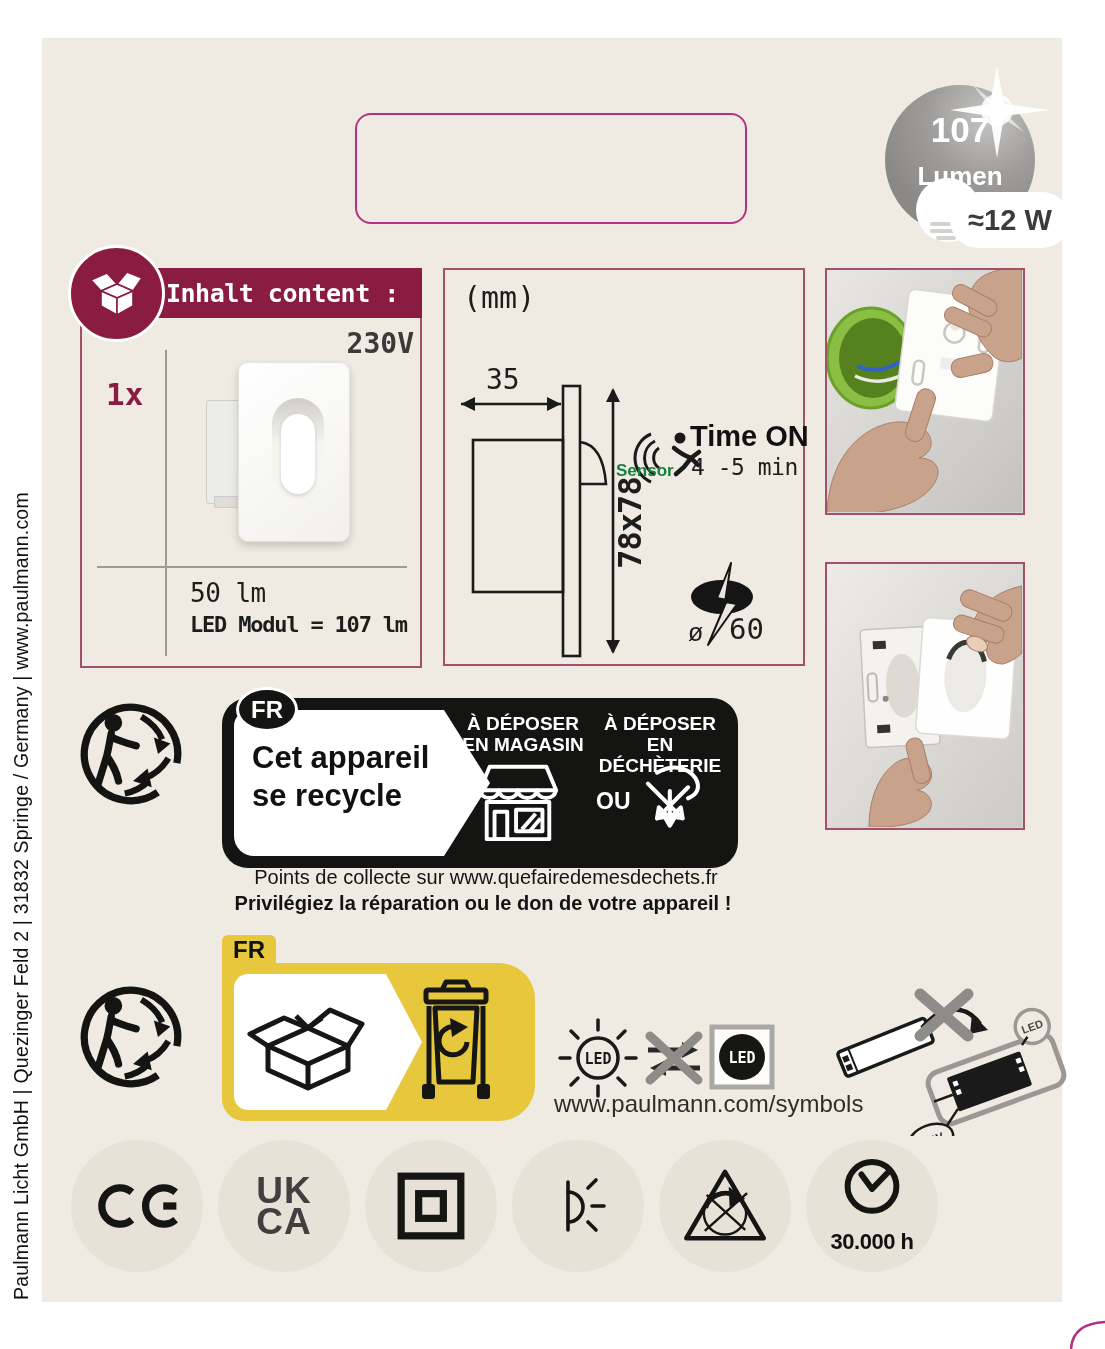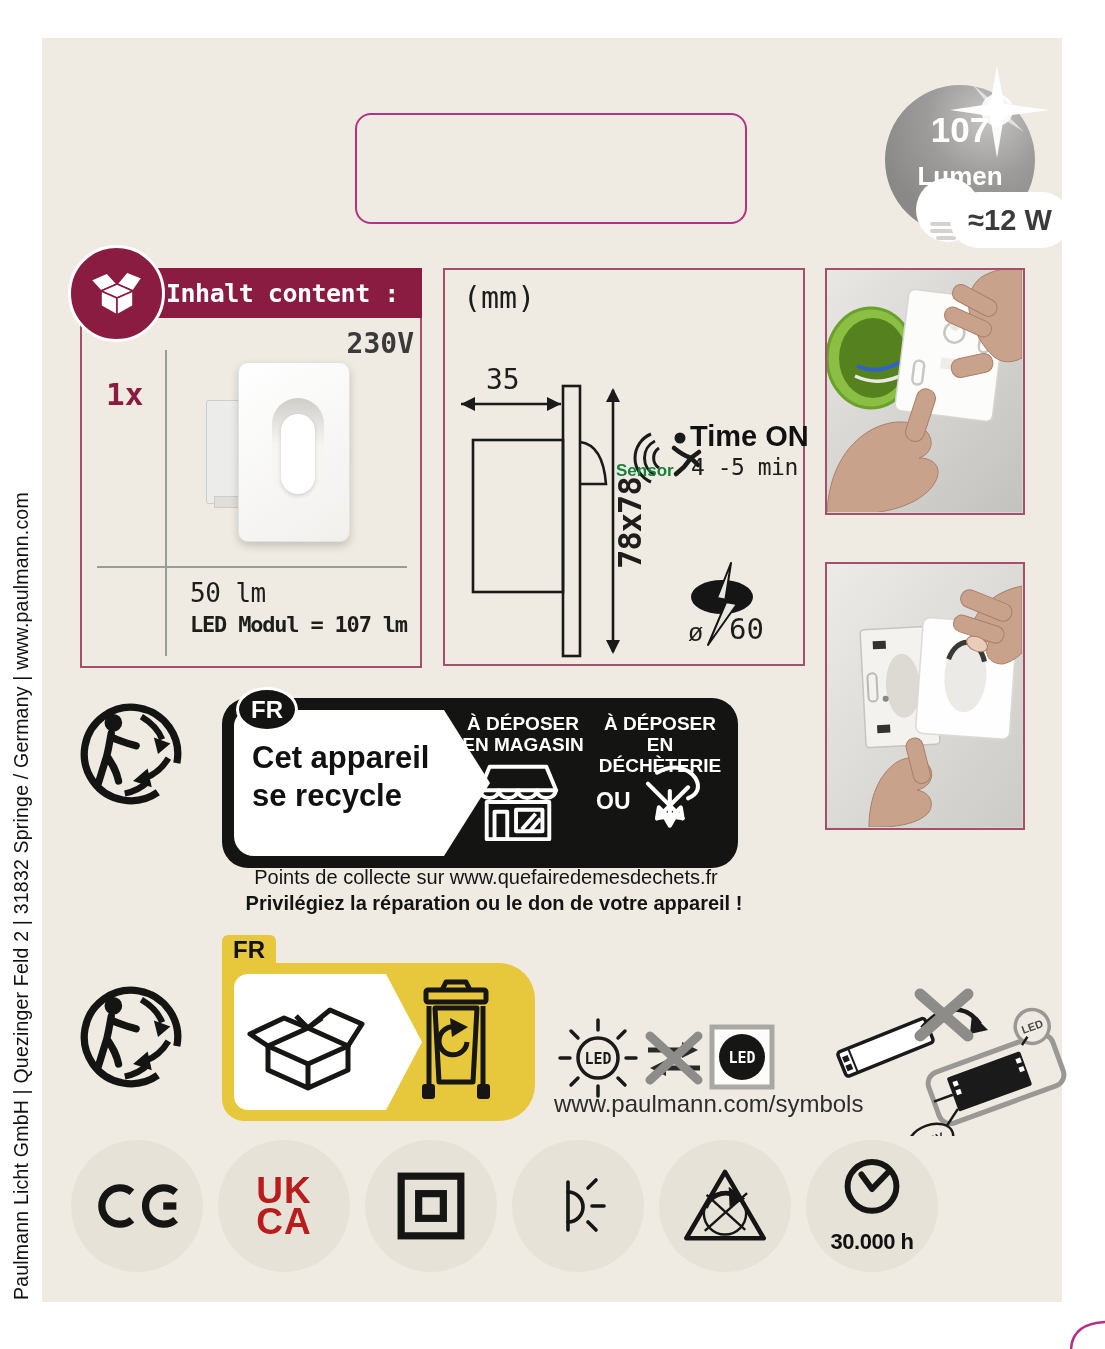--- a/index.html
+++ b/index.html
@@ -76,21 +76,21 @@
   .claim-arrow { left:444px; top:710px; width:0; height:0; border-top:73px solid transparent; border-bottom:73px solid transparent; border-left:46px solid #fff; }
   .claim-l1 { left:252px; top:740px; font-weight:700; font-size:31px; color:#111; }
   .claim-l2 { left:252px; top:778px; font-weight:700; font-size:31px; color:#111; }
   .dropoff-col { color:#fff; font-weight:700; font-size:19px; line-height:21px; text-align:center; }
   .col-store { left:448px; top:713px; width:150px; }
   .col-center { left:584px; top:713px; width:152px; }
   .or-label { left:596px; top:788px; color:#fff; font-weight:700; font-size:23px; }
   .store-icon { left:474px; top:758px; width:88px; height:86px; }
   .dech-icon { left:626px; top:758px; width:84px; height:86px; }
   .note1 { left:230px; top:866px; width:512px; text-align:center; font-weight:400; font-size:20px; color:#131313; }
-  .note2 { left:238px; top:892px; width:512px; text-align:center; font-weight:700; font-size:20px; color:#131313; }
+  .note2 { left:227px; top:892px; width:512px; text-align:center; font-weight:700; font-size:20px; color:#131313; }
 
   
   .pack-tab { left:222px; top:935px; width:54px; height:30px; background:#e7c73b; border-radius:6px 6px 0 0;
               display:flex; align-items:center; justify-content:center; font-weight:700; font-size:24px; color:#111; }
   .pack-box { left:222px; top:963px; width:313px; height:158px; background:#e7c73b; border-radius:0 36px 36px 22px; }
   .pack-white { left:234px; top:974px; width:152px; height:136px; background:#fff; border-radius:14px 0 0 14px; }
   .pack-arrow { left:386px; top:974px; width:0; height:0; border-top:68px solid transparent; border-bottom:68px solid transparent; border-left:36px solid #fff; }
   .carton-icon { left:244px; top:986px; width:128px; height:114px; }
   .bin-icon { left:408px; top:976px; width:96px; height:134px; }
 
@@ -98,21 +98,21 @@
   .sunled-icon { left:552px; top:1012px; width:92px; height:92px; }
   .swap-icon { left:642px; top:1028px; width:64px; height:60px; }
   .module-icon { left:708px; top:1022px; width:68px; height:70px; }
   .symbols-url { left:554px; top:1090px; font-size:24px; color:#2d2d2b; }
   .driver-svg { left:826px; top:984px; width:244px; height:152px; }
 
   
   .badge { position:absolute; top:1140px; width:132px; height:132px; border-radius:50%; background:#e7e2d8;
            display:flex; flex-direction:column; align-items:center; justify-content:center; }
   .lifetime { font-weight:700; font-size:22px; color:#111; margin-top:12px; letter-spacing:-.5px; }
-  .ukca { font-weight:700; font-size:37px; line-height:31px; letter-spacing:1px; color:#b91c1c; text-align:right; }
+  .ukca { font-weight:700; font-size:37px; line-height:31px; letter-spacing:1px; color:#404040; text-align:right; }
   .sr { position:absolute; width:1px; height:1px; overflow:hidden; opacity:0; }
 
   .corner-arc { left:1070px; top:1320px; width:35px; height:29px; }
 </style>
 </head>
 <body>
 
 <div class="page">
   <div class="abs canvas"></div>
 

